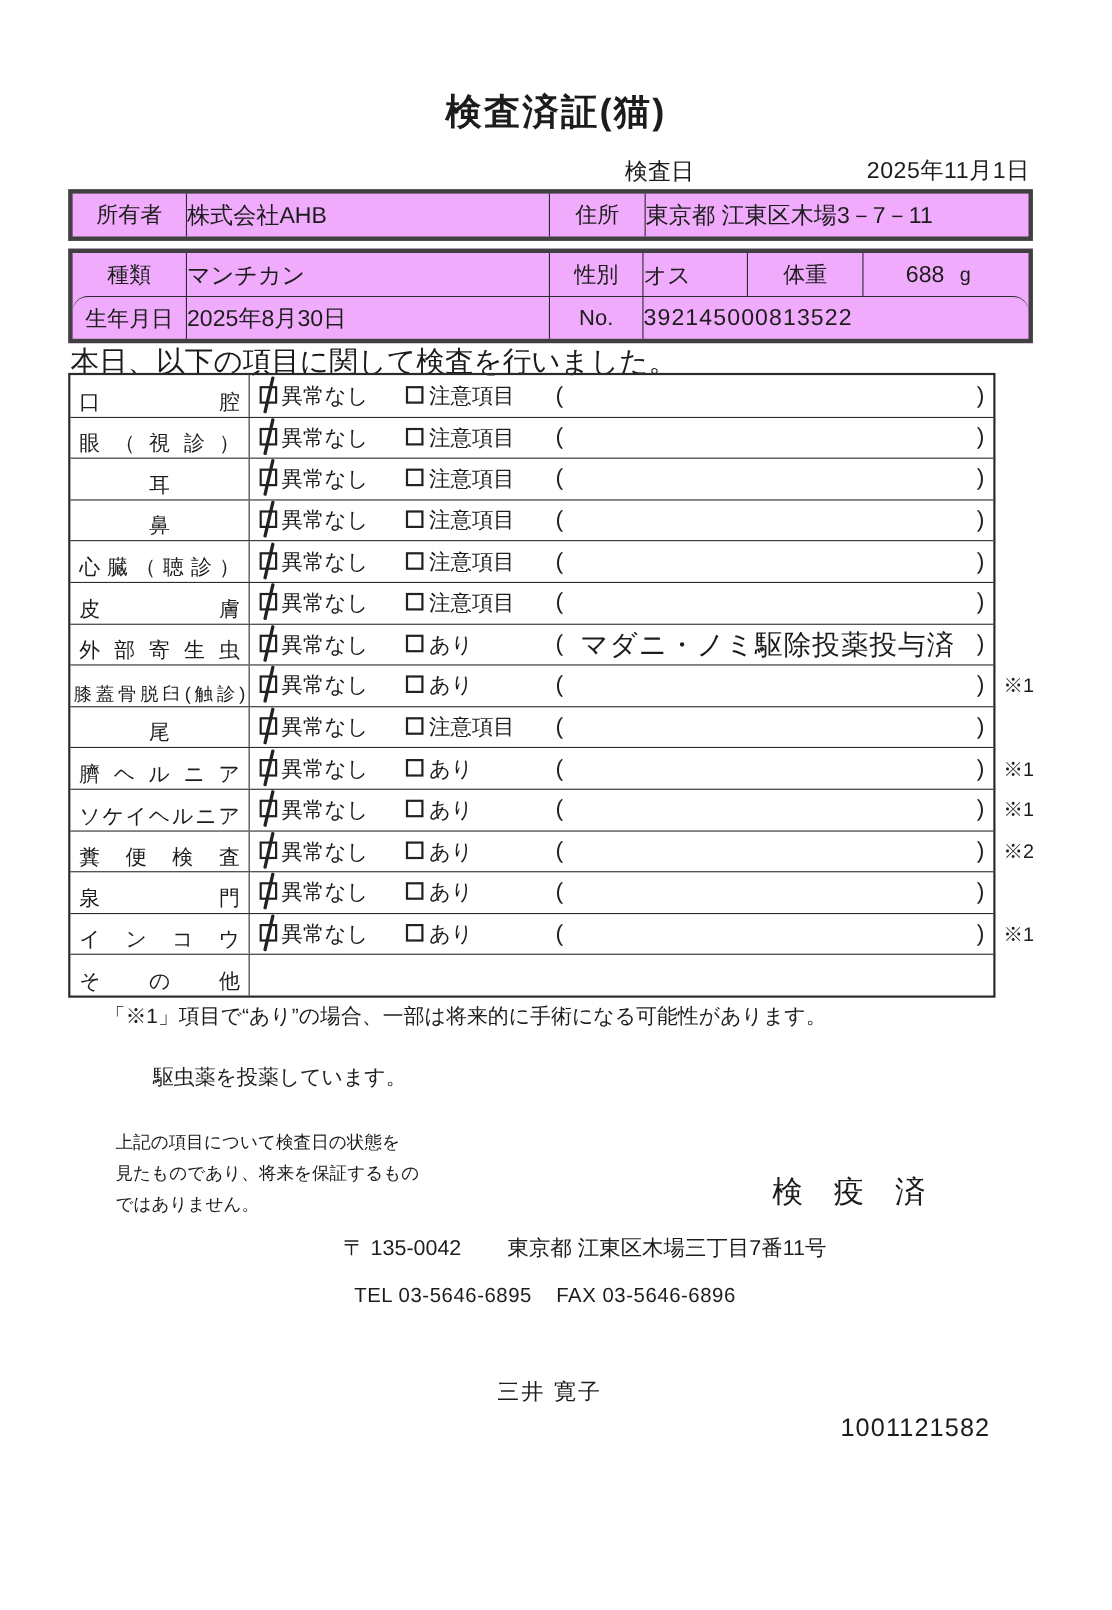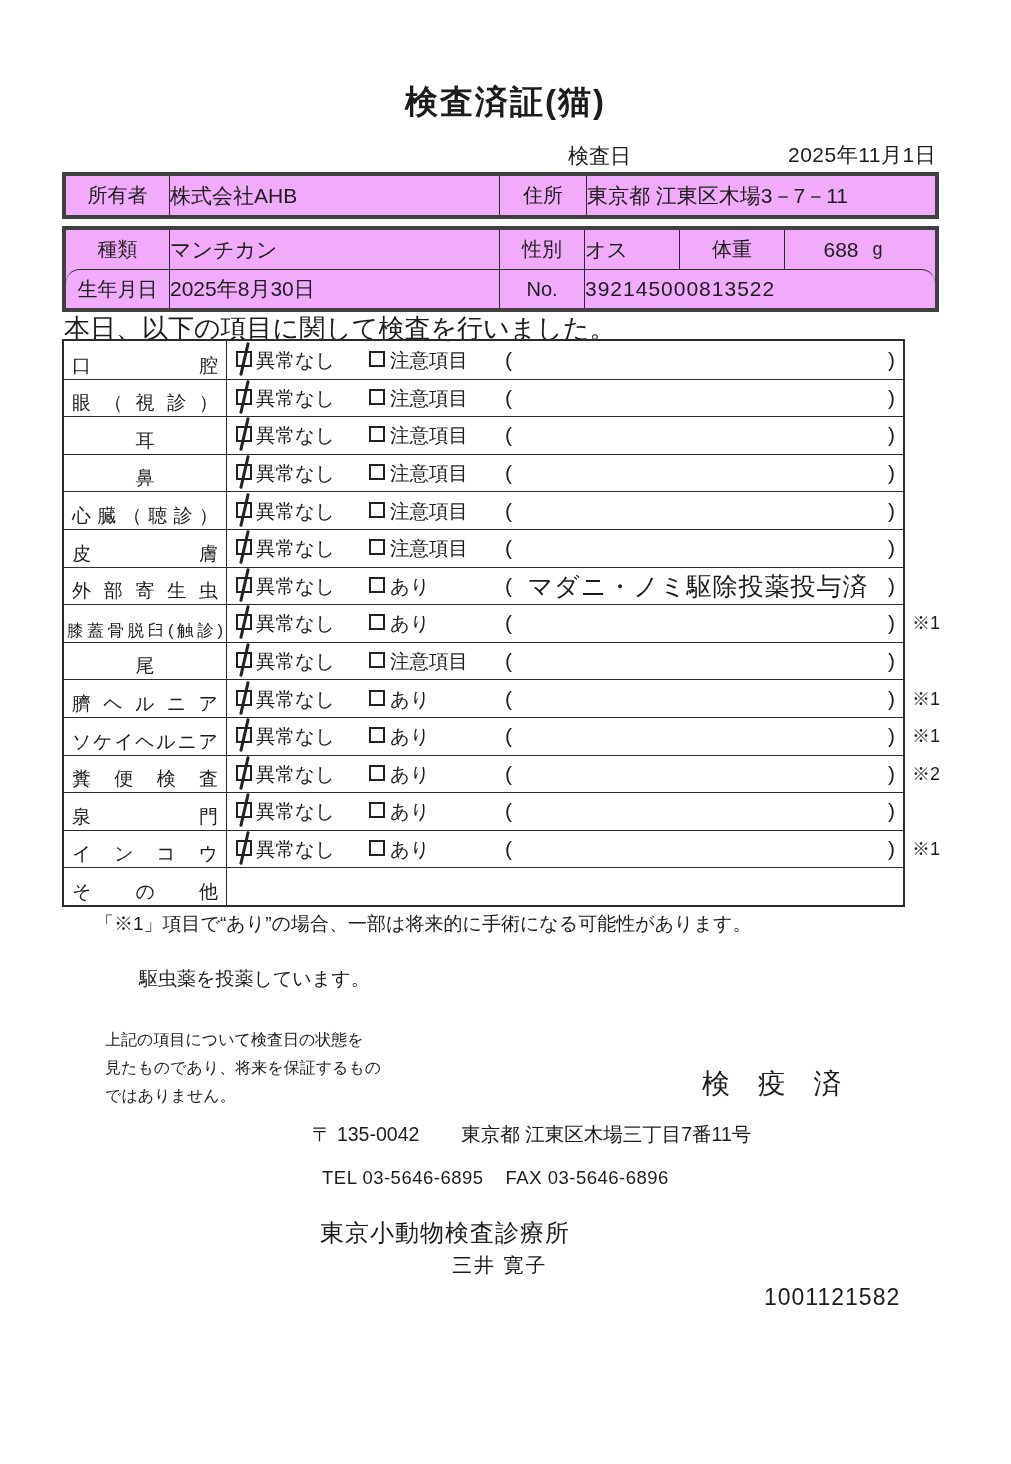--- a/index.html
+++ b/index.html
@@ -320,17 +320,16 @@
   <div class="abs stamp">検 疫 済</div>
 
   <div class="abs postal">
     <span>〒 135-0042</span><span class="gap"></span><span>東京都 江東区木場三丁目7番11号</span>
   </div>
 
   <div class="abs telline">
     <span>TEL 03-5646-6895</span><span class="gap"></span><span>FAX 03-5646-6896</span>
   </div>
 
-  <div class="abs clinic">東京小動物検査診療所</div>
   <div class="abs vet">三井 寛子</div>
   <div class="abs serial">1001121582</div>
 
 </div>
 
 </body></html>

